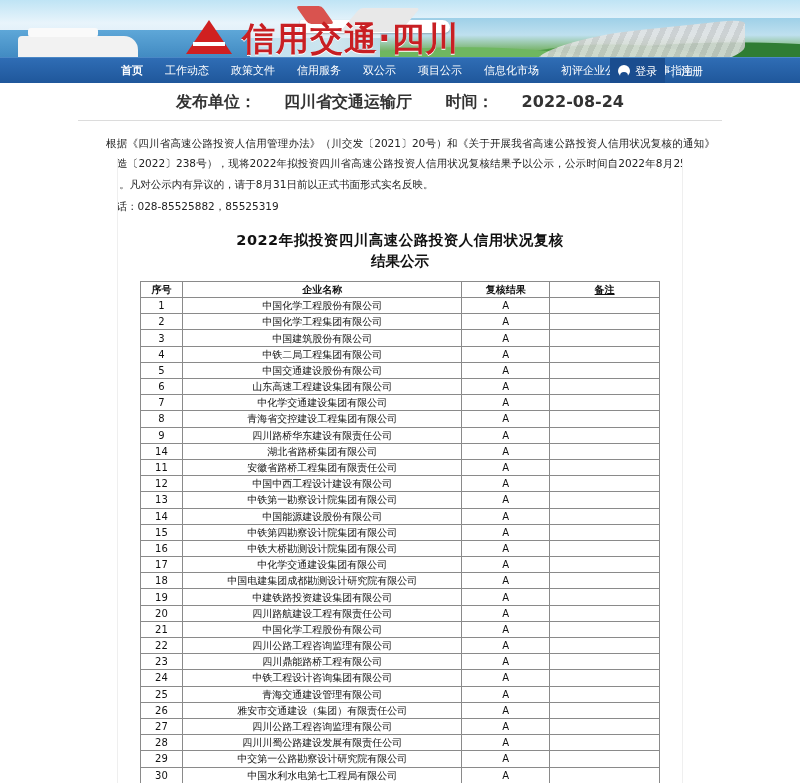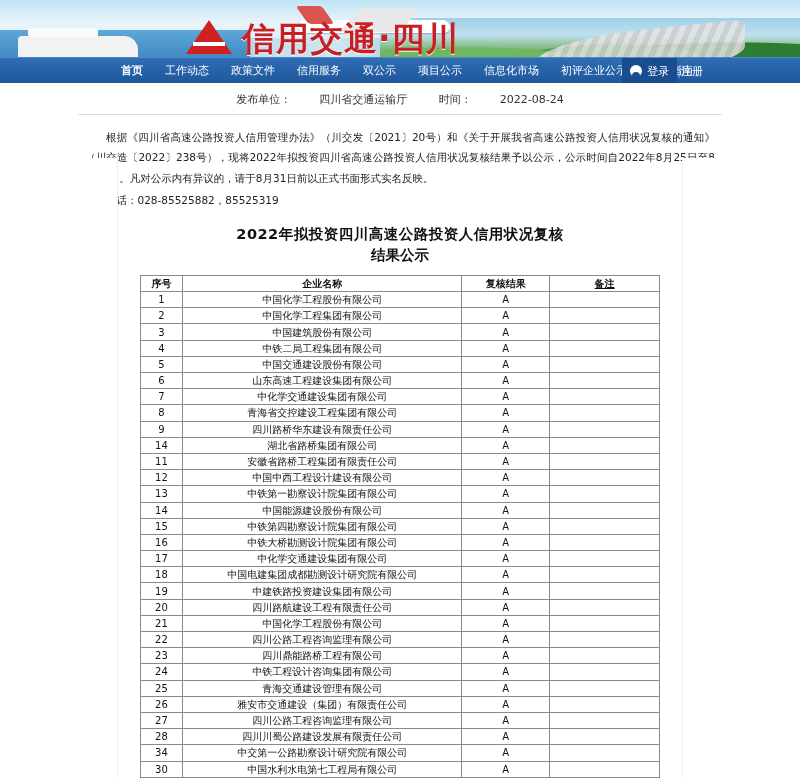--- a/index.html
+++ b/index.html
@@ -110,21 +110,21 @@
     border-top:1px solid #4b88c6;
   }
   .navbar .items { display:flex; align-items:center; margin-left: 110px; }
   .navbar .item {
     color:#ffffff; font-size:11px; padding: 0 11px; line-height:26px;
     white-space:nowrap; cursor:pointer;
   }
   .navbar .item.active { color:#ffffff; font-weight:bold; }
   .navbar .right {
     position:absolute; right:95px; top:0; height:26px;
-    display:flex; align-items:center; 
+    display:flex; align-items:center; gap:6px;
   }
   .user-box {
     background:#1a4d8f; height:26px; display:flex; align-items:center;
     padding: 0 8px; gap:5px;
   }
   .user-ico {
     width:12px; height:12px; border-radius:50%; background:#ffffff;
     position:relative; display:inline-block;
   }
   .user-ico:after{
@@ -135,21 +135,21 @@
   .nav-sep { color:#9cc2e6; font-size:11px; }
   .nav-reg { color:#fff; font-size:11px; cursor:pointer; padding-right:2px;}
   
   .content {
     background:#fff;
     padding: 0 0 0 0;
     position:relative;
     min-height: 640px;
   }
   .pub-line {
-    text-align:center; font-size:11px; color:#333; padding: 9px 0 7px 0;
+    text-align:center; font-size:16px; color:#333; padding: 9px 0 7px 0; font-weight: bold;
   }
   .pub-line span { margin: 0 14px; }
   .rule {
     border-top:1px solid #dcdcdc; margin: 0 78px;
   }
   .body-text {
     margin: 12px 85px 0 85px;
     font-size: 10.5px;
     color:#222;
     line-height: 1.95;
@@ -430,21 +430,21 @@
             <td class="col-res">A</td>
             <td class="col-rem"></td>
           </tr>
           <tr>
             <td class="col-no">28</td>
             <td class="col-name">四川川蜀公路建设发展有限责任公司</td>
             <td class="col-res">A</td>
             <td class="col-rem"></td>
           </tr>
           <tr>
-            <td class="col-no">34</td>
+            <td class="col-no">29</td>
             <td class="col-name">中交第一公路勘察设计研究院有限公司</td>
             <td class="col-res">A</td>
             <td class="col-rem"></td>
           </tr>
           <tr>
             <td class="col-no">30</td>
             <td class="col-name">中国水利水电第七工程局有限公司</td>
             <td class="col-res">A</td>
             <td class="col-rem"></td>
           </tr>

